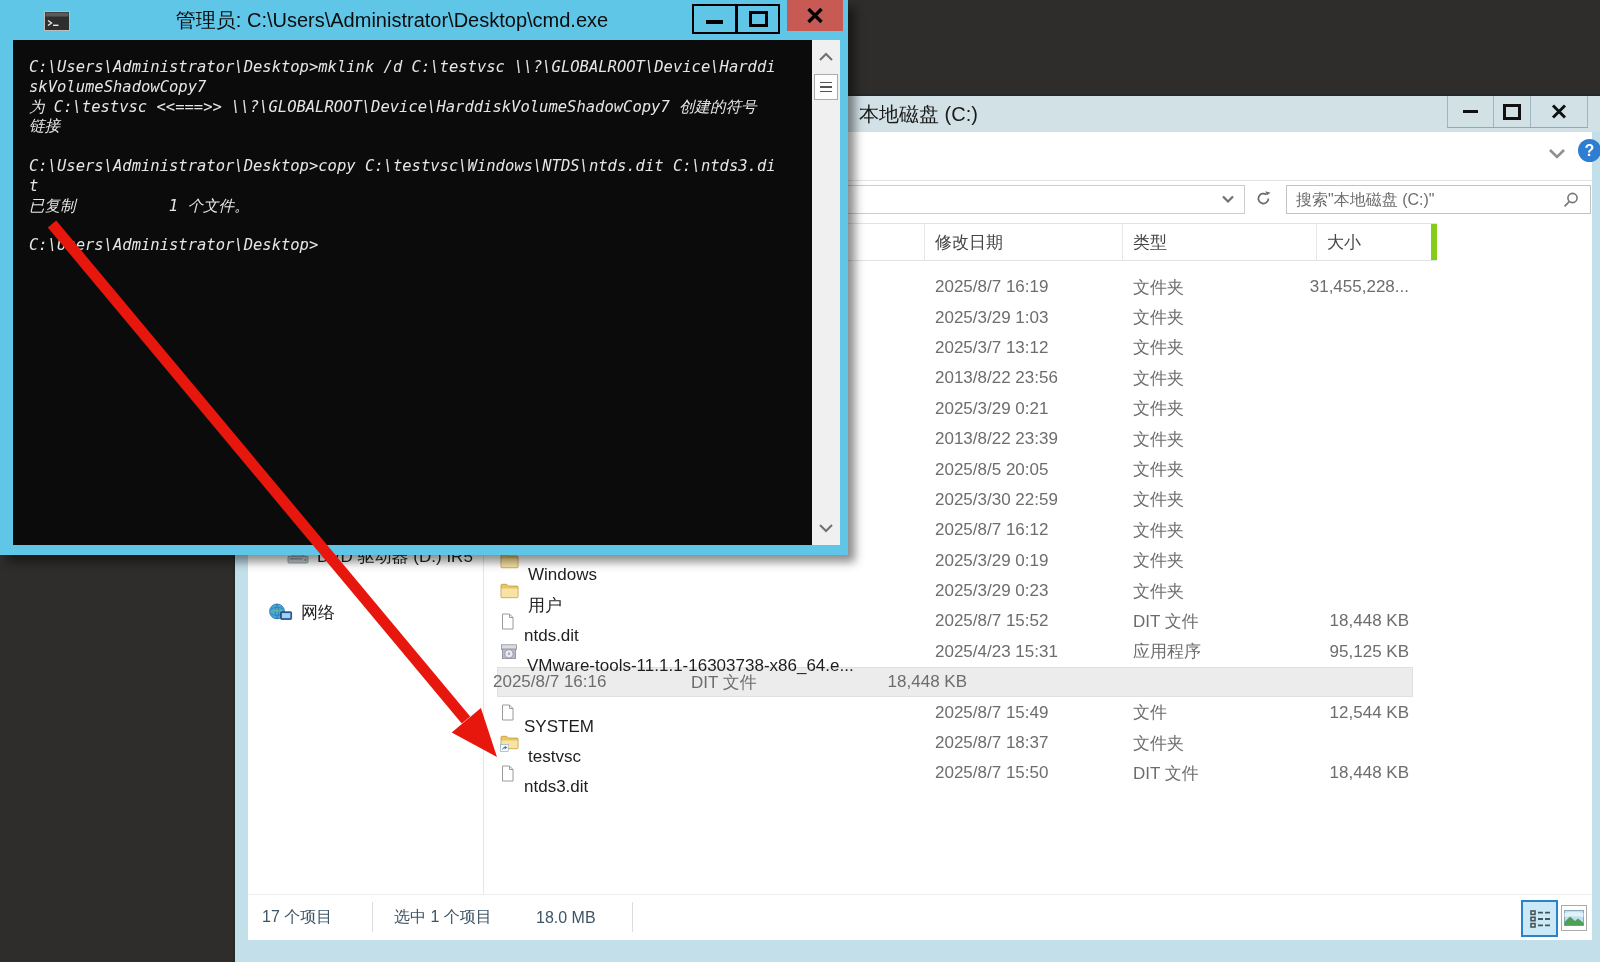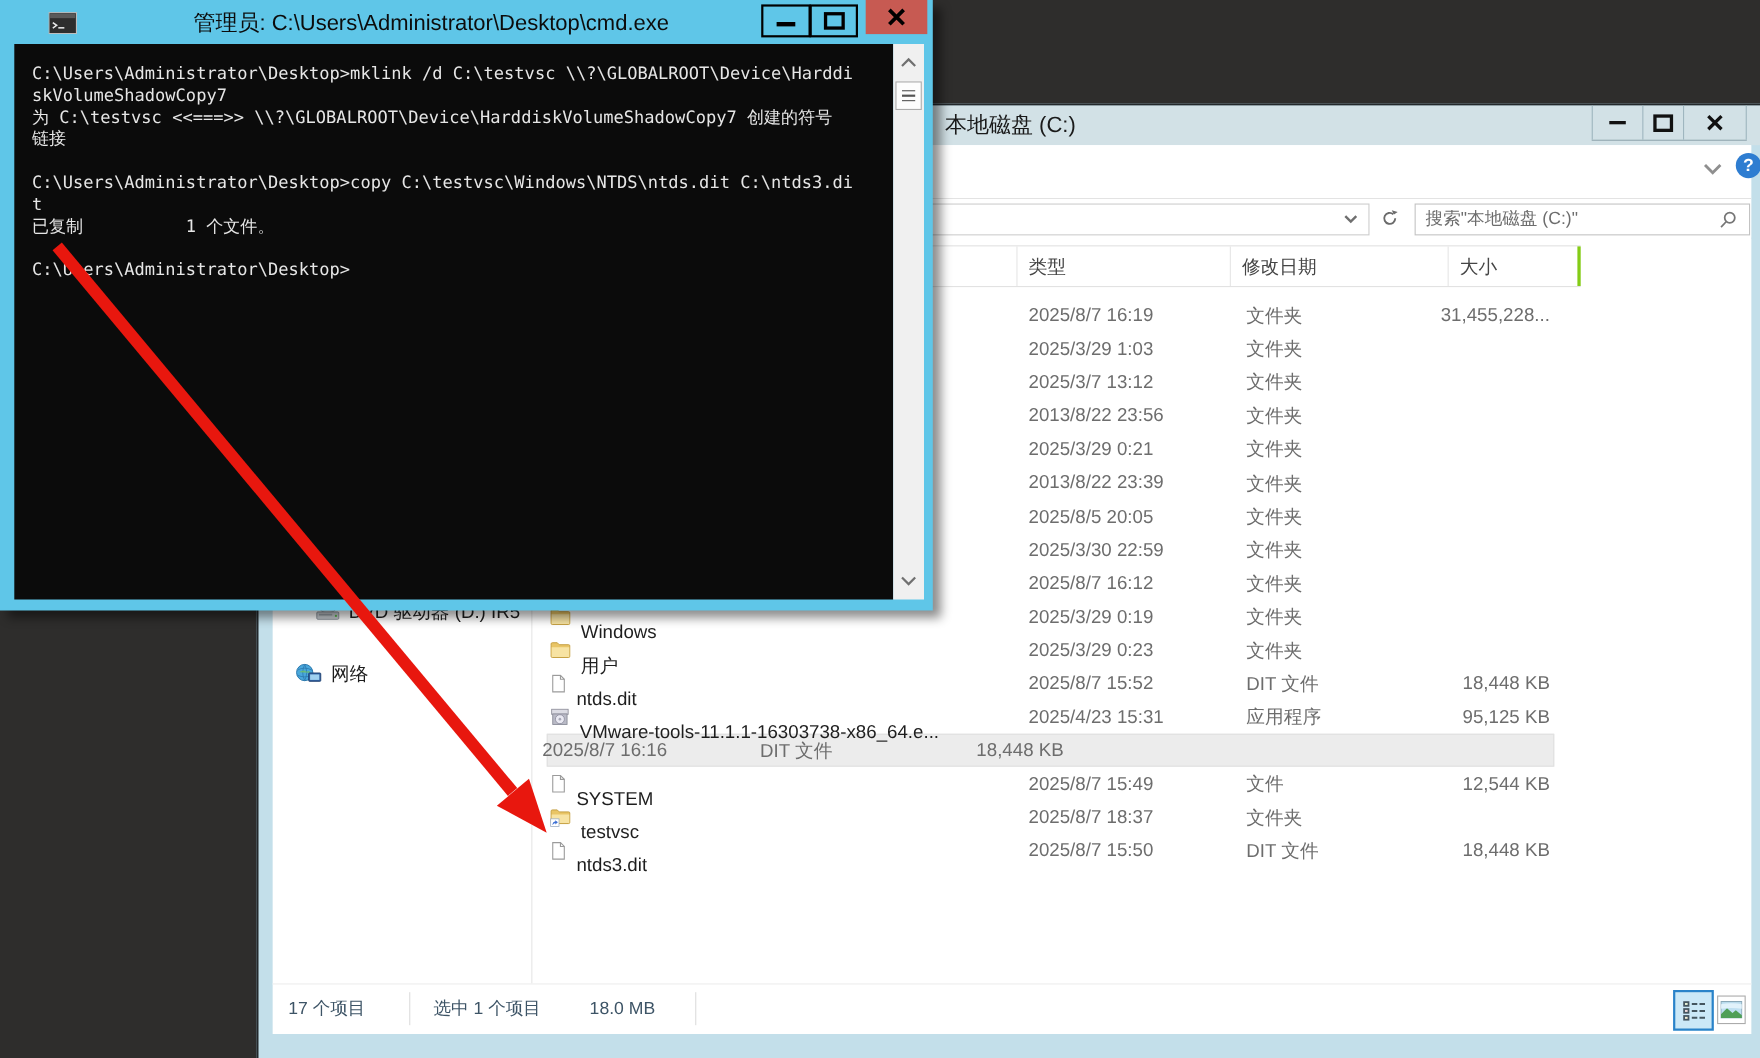--- a/index.html
+++ b/index.html
@@ -26,21 +26,21 @@
   .search-box input{flex:1;border:0;outline:none;font-size:16px;color:#444;padding:0 4px 0 9px;font-family:inherit;background:transparent;}
   .search-box input::placeholder{color:#6d6d6d;opacity:1;}
   .main{left:0;right:0;top:85px;bottom:45px;background:#fff;}
   .sidebar{left:0;top:0;width:235px;bottom:0;border-right:1px solid #e5e5e5;}
   .side-item{left:0;right:0;height:30px;display:flex;align-items:center;font-size:17px;color:#1e1e1e;}
   .side-item .lbl{margin-left:8px;white-space:nowrap;}
   .list{left:235px;top:0;right:0;bottom:0;}
   .lheader{left:0;top:6px;width:954px;height:36px;border-top:1px solid #e2e2e2;border-bottom:1px solid #e2e2e2;display:flex;}
   .hcell{height:100%;display:flex;align-items:center;padding-left:10px;box-sizing:border-box;
          font-size:17px;color:#454545;border-right:1px solid #e6e6e6;}
-  .hcell:last-child{border-right:3px solid #84cc16;}
+  .hcell:last-child{border-right:6px solid #84cc16;}
   .rows{left:0;top:55px;width:954px;}
   .frow{position:relative;width:954px;height:30.4px;display:flex;align-items:center;font-size:17px;color:#1e1e1e;}
   .frow .hl{position:absolute;left:14px;right:24px;top:0;bottom:0;background:#ececec;border:1px solid #e0e0e0;box-sizing:border-box;display:none;}
   .frow.sel .hl{display:block;}
   .cell{position:relative;z-index:1;height:100%;display:flex;align-items:center;box-sizing:border-box;}
   .c-name{width:442px;padding-left:17px;}
   .c-name .lbl{margin-left:9px;white-space:nowrap;overflow:hidden;margin-top:28px;}
   .c-date{width:198px;padding-left:10px;color:#6d6d6d;}
   .c-type{width:194px;padding-left:10px;color:#6d6d6d;}
   .c-size{width:120px;justify-content:flex-end;padding-right:28px;color:#6d6d6d;}
@@ -58,21 +58,21 @@
                   font-size:20px;color:#0c0c0c;white-space:nowrap;padding-left:46px;}
   .cmd-icon{left:44px;top:11px;}
   .cmd-btn{display:flex;align-items:center;justify-content:center;}
   .cmd-btn.min{left:692px;top:4px;width:41px;height:26px;border:2px solid #000;}
   .cmd-btn.max{left:736px;top:4px;width:40px;height:26px;border:2px solid #000;}
   .cmd-btn.close{left:787px;top:0;width:56px;height:31px;background:#c75a52;}
   .cmd-glyph-min{width:17px;height:4px;background:#000;margin-top:6px;}
   .cmd-glyph-max{width:13px;height:10px;border:3px solid #000;}
   .cmd-body{left:13px;top:40px;width:799px;height:505px;background:#0b0b0b;overflow:hidden;}
   .cmd-text{padding:18px 0 0 16px;font-family:"DejaVu Sans Mono","Liberation Mono",monospace;
-            font-size:15.5px;line-height:19.8px;color:#e6e6e6;white-space:pre;}
+            font-size:15.5px;line-height:19.8px;color:#e6e6e6;white-space:pre;font-style:italic;}
   .cmd-scroll{left:812px;top:40px;width:28px;height:505px;background:#f0f0f0;}
   .scroll-thumb{left:2px;top:34px;width:24px;height:26px;background:#fdfdfd;border:1px solid #ababab;
                 display:flex;flex-direction:column;justify-content:center;align-items:center;gap:3px;box-sizing:border-box;}
   .scroll-thumb i{display:block;width:12px;height:1.5px;background:#555;}
   .scroll-arrow{left:0;width:28px;height:30px;display:flex;align-items:center;justify-content:center;}
 
   
   #arrow-layer{left:0;top:0;width:1600px;height:962px;z-index:40;pointer-events:none;}
 </style>
 </head>
@@ -153,22 +153,22 @@
                 <rect x="12.6" y="8.8" width="11" height="7.6" rx="0.8" fill="#2f5f9e" stroke="#1d3f6e" stroke-width="0.8"></rect>
                 <rect x="13.9" y="10.1" width="8.4" height="5" fill="#9fd1f0"></rect>
               </svg>
             </span>
             <span class="lbl">网络</span>
           </div>
         </div>
       <div class="abs list">
         <div class="abs lheader" id="list-header">
             <div class="hcell" style="width: 442px;"></div>
+            <div class="hcell" style="width: 198px;">修改日期</div>
             <div class="hcell" style="width: 194px;">类型</div>
-            <div class="hcell" style="width: 198px;">修改日期</div>
             <div class="hcell" style="width: 120px;">大小</div>
           </div>
         <div class="abs rows" id="file-rows">
             <div class="frow">
               <div class="cell c-name">
                 <span class="lbl"></span>
               </div>
               <div class="cell c-date">2025/8/7 16:19</div>
               <div class="cell c-type">文件夹</div>
               <div class="cell c-size">31,455,228...</div>

